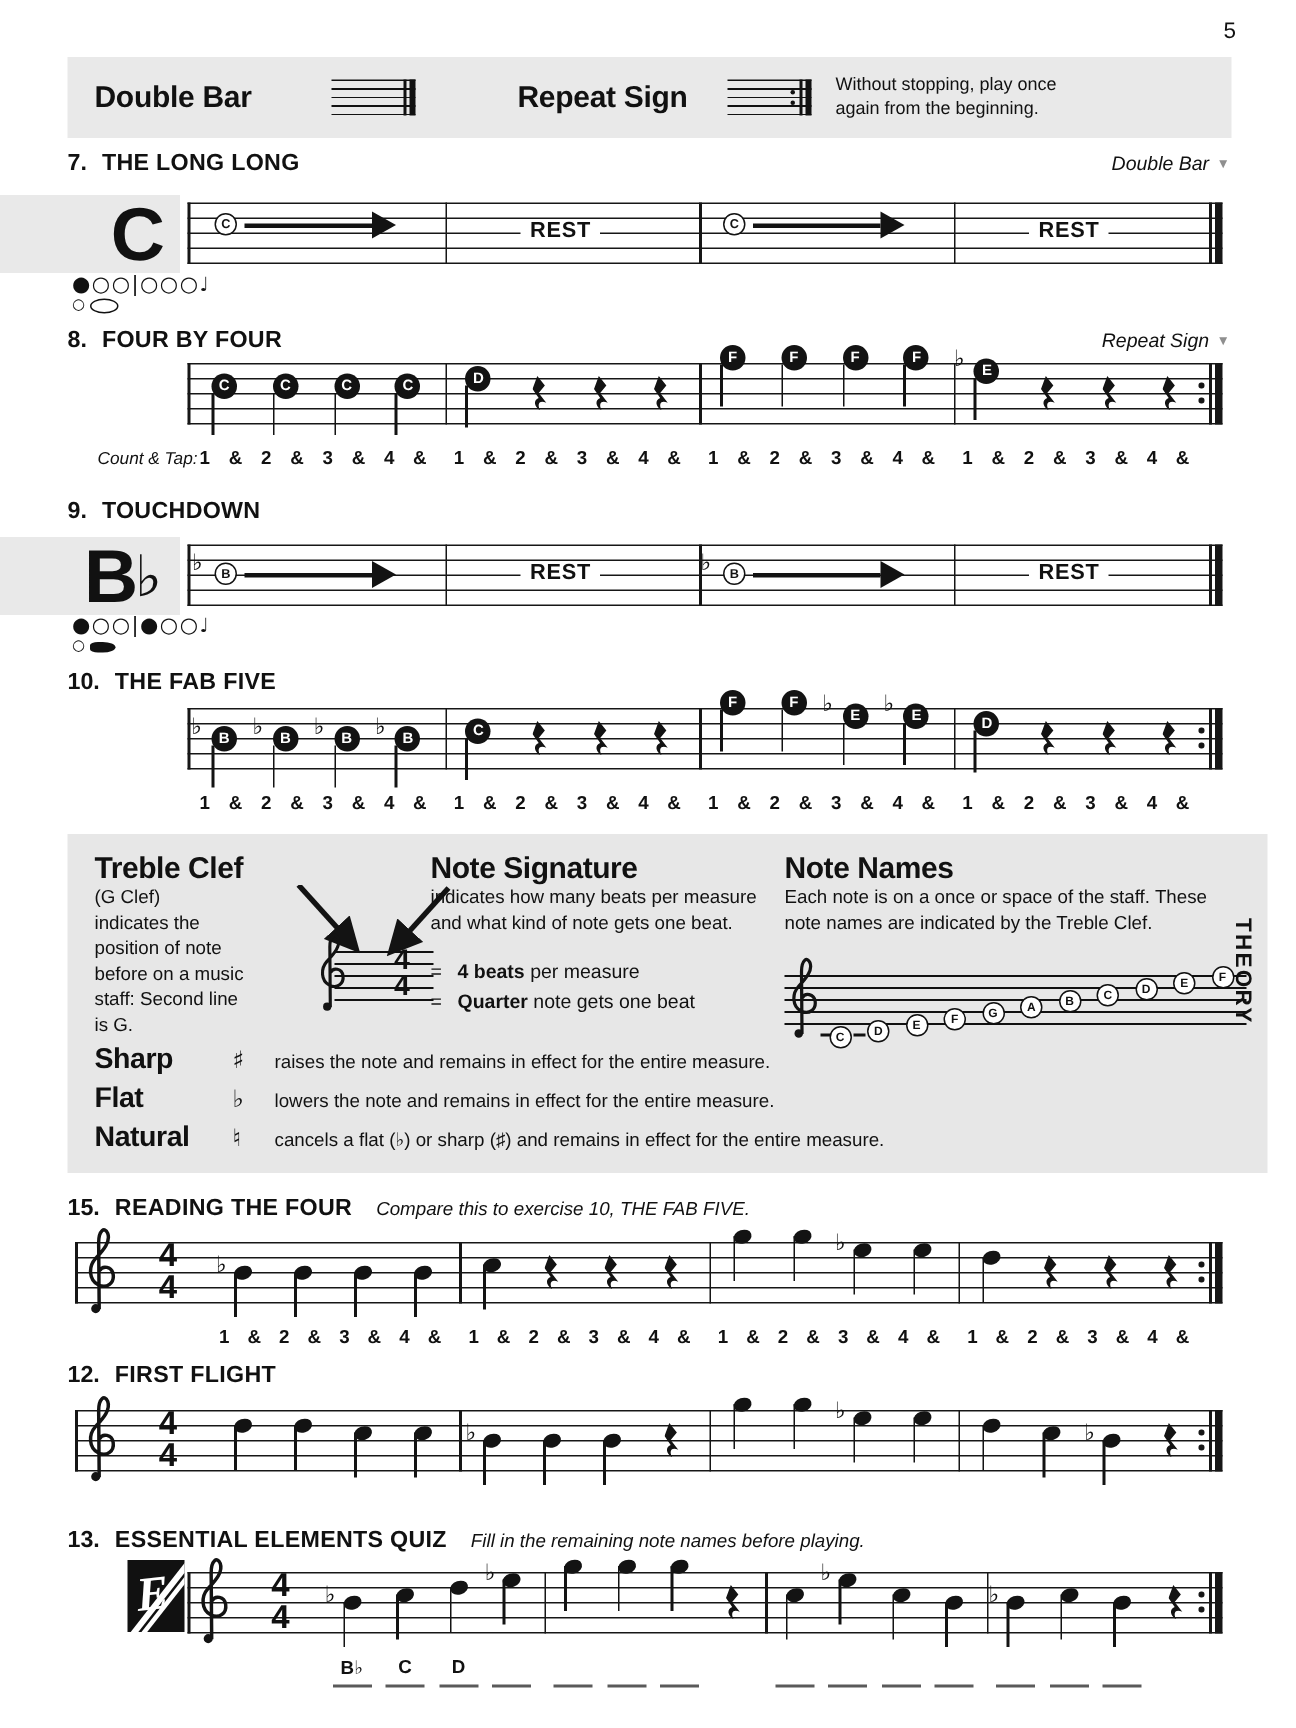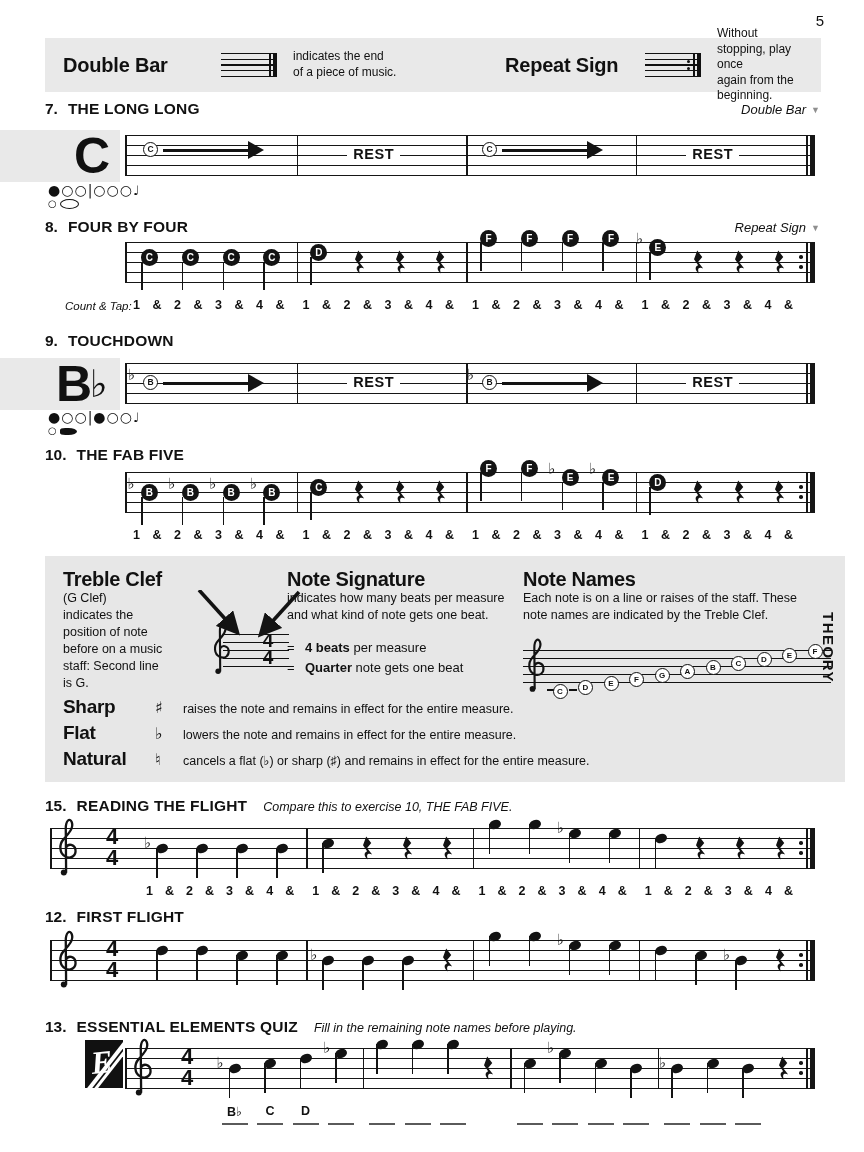--- a/index.html
+++ b/index.html
@@ -119,22 +119,20 @@
 <div class="page">
 
   <div class="abs pagenum">5</div>
 
   <div class="abs headerbox">
     <span class="hterm" style="width:158px">Double Bar</span>
     <span class="mini-staff" style="margin-right:16px">
       <span class="ms-thin"></span>
       <span class="ms-thick"></span>
     </span>
-    <span class="hdesc" style="width:160px">indicates the end
-of a piece of music.</span>
     <span class="hterm" style="width:140px;margin-left:52px">Repeat Sign</span>
     <span class="mini-staff" style="margin-right:16px">
       <span class="ms-dot" style="top:7px"></span>
       <span class="ms-dot" style="top:14px"></span>
       <span class="ms-thin"></span>
       <span class="ms-thick"></span>
     </span>
     <span class="hdesc" style="flex:1">Without stopping, play once
 again from the beginning.</span>
   </div>
@@ -465,21 +463,21 @@
         <span class="eq">=</span>
         <span><span class="eqbold">4 beats</span><span> per measure</span></span>
       </div>
       <div class="eqrow">
         <span class="eq">=</span>
         <span><span class="eqbold">Quarter</span><span> note gets one beat</span></span>
       </div>
     </div>
     <div class="nn-col">
       <div class="th-title">Note Names</div>
-      <div class="th-body">Each note is on a line or raises of the staff.  These
+      <div class="th-body">Each note is on a once or space of the staff.  These
 note names are indicated by the Treble Clef.</div>
       <div class="nn-staff" id="nn-staff">
         <div class="nn-lines"></div>
         <svg class="clefsvg" style="left:2px;top:4px" width="22" height="60" viewBox="0 0 26 72">
             <use href="#gclefpath"></use>
           </svg>
       <div class="nn-dash" style="left: 24px; top: 57.4px;"></div>
           <div class="nn-dash" style="left: 46px; top: 57.4px;"></div>
           <div class="nn-circ" style="left: 29.5px; top: 51.5px;">C</div>
           <div class="nn-circ" style="left: 55px; top: 47.5px;">D</div>
@@ -509,21 +507,21 @@
       <div class="acc-row">
         <span class="acc-term">Natural</span>
         <span class="acc-sym">♮</span>
         <span class="acc-desc">cancels a flat (♭) or sharp (♯) and remains in effect for the entire measure.</span>
       </div>
     </div>
   </div>
 
   <div class="abs exhead" style="top:797px">
     <span class="exnum">15.</span>
-    <span class="extitle">READING THE FLIGHT</span>
+    <span class="extitle">READING THE FOUR</span>
     <span class="exnote">Compare this to exercise 10, THE FAB FIVE.</span>
   </div>
   <div class="abs staffrow" style="top:828px;height:80px">
     <div class="staff" style="left:50px;width:765px;top:0">
         <div class="sline" style="top: 0px;"></div>
         <div class="sline" style="top: 10px;"></div>
         <div class="sline" style="top: 20px;"></div>
         <div class="sline" style="top: 30px;"></div>
         <div class="sline" style="top: 40px;"></div>
         <div class="bar" style="left: 0px;"></div>

